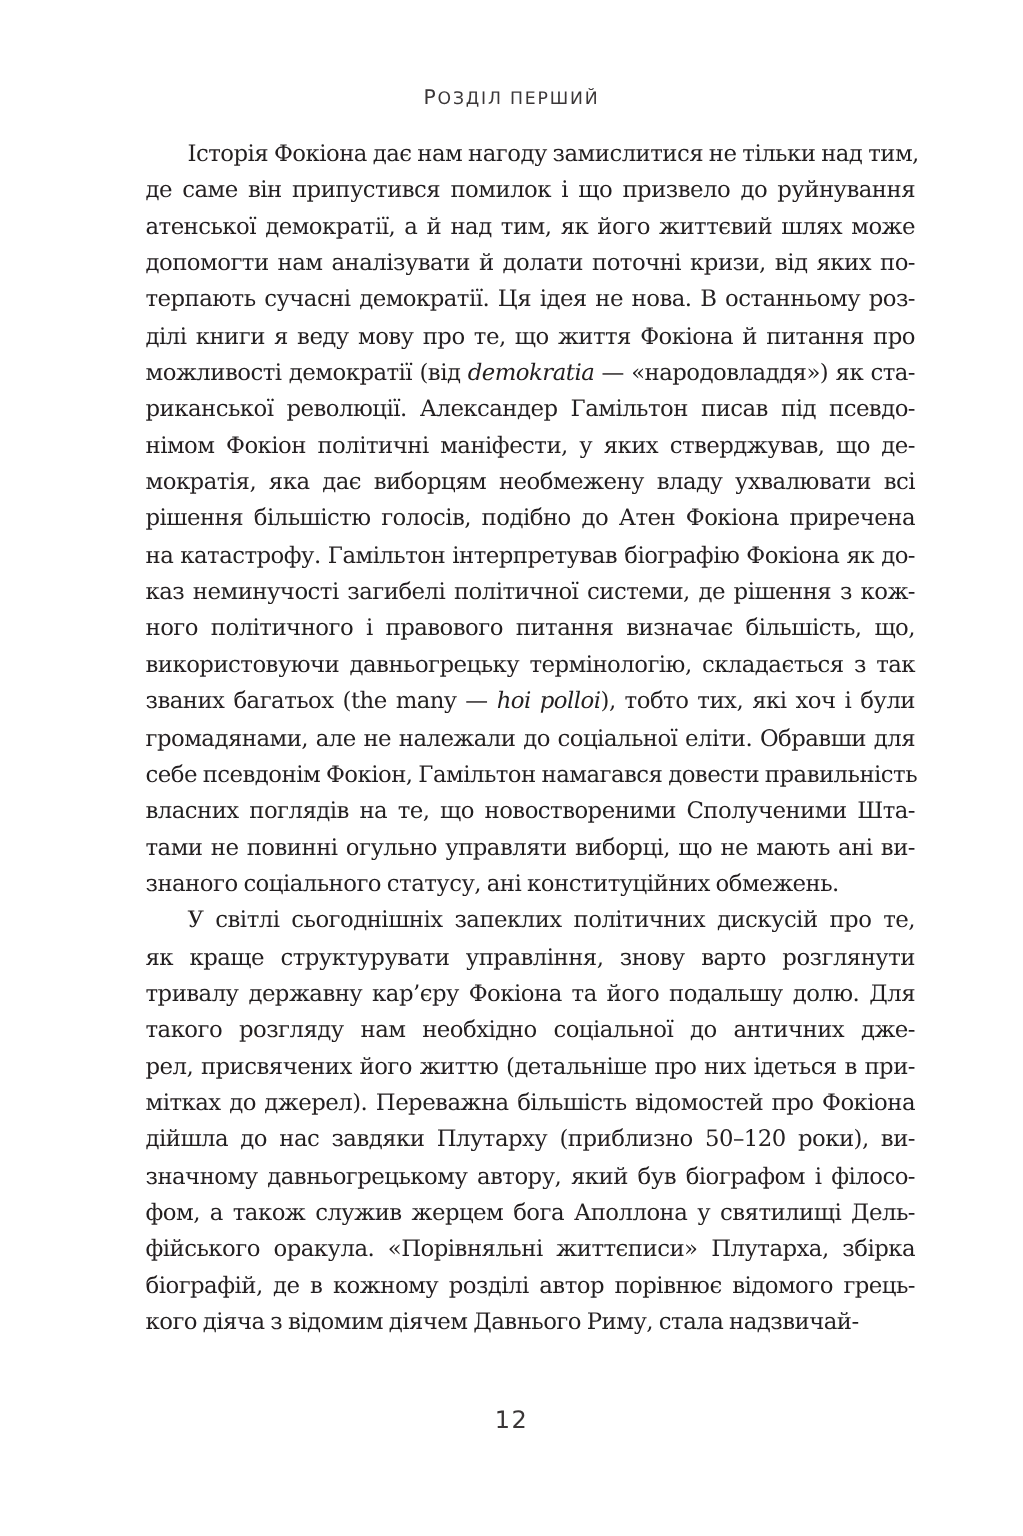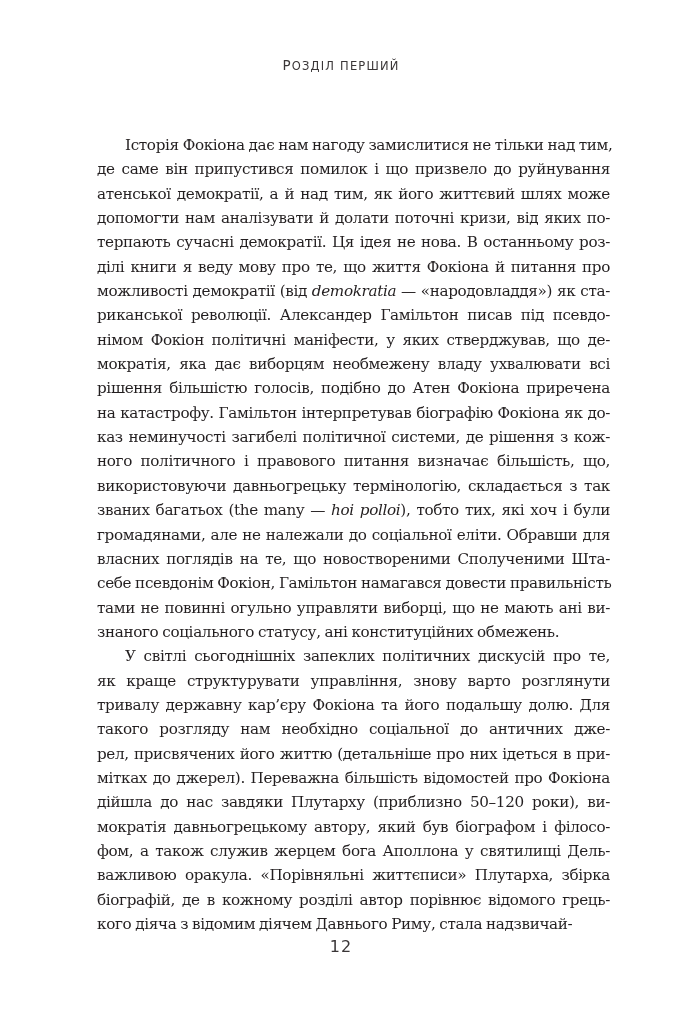--- a/index.html
+++ b/index.html
@@ -9,21 +9,21 @@
     background: #ffffff; color: #231f20;
   }
   .running-head {
     position: absolute; top: 57px; left: 0; width: 682px; text-align: center;
     font-family: "DejaVu Sans", sans-serif; font-size: 11.5px; letter-spacing: 1.2px;
     color: #3a3637;
   }
   .running-head .cap { font-size: 13.5px; }
   .body-text {
     position: absolute; left: 97px; top: 90px; width: 513px;
-    font-family: "DejaVu Serif", serif; font-size: 15.2px; color: #231f20; margin-top: 43px;
+    font-family: "DejaVu Serif", serif; font-size: 15.2px; color: #231f20;
   }
   .line {
     display: block; height: 24.35px; line-height: 24.35px; white-space: nowrap;
     text-align: justify; text-align-last: justify; letter-spacing: -0.35px; word-spacing: -0.6px;
   }
   .line.indent { padding-left: 28px; }
   .line.last { text-align-last: left; }
   .line i { font-style: italic; }
   .folio {
     position: absolute; top: 937px; left: 0; width: 682px; text-align: center;
@@ -48,35 +48,35 @@
         <span class="line">риканської революції. Александер Гамільтон писав під псевдо-</span>
         <span class="line">німом Фокіон політичні маніфести, у яких стверджував, що де-</span>
         <span class="line">мократія, яка дає виборцям необмежену владу ухвалювати всі</span>
         <span class="line">рішення більшістю голосів, подібно до Атен Фокіона приречена</span>
         <span class="line">на катастрофу. Гамільтон інтерпретував біографію Фокіона як до-</span>
         <span class="line">каз неминучості загибелі політичної системи, де рішення з кож-</span>
         <span class="line">ного політичного і правового питання визначає більшість, що,</span>
         <span class="line">використовуючи давньогрецьку термінологію, складається з так</span>
         <span class="line">званих багатьох (the many — <i>hoi polloi</i>), тобто тих, які хоч і були</span>
         <span class="line">громадянами, але не належали до соціальної еліти. Обравши для</span>
+        <span class="line">себе псевдонім Фокіон, Гамільтон намагався довести правильність</span>
         <span class="line">власних поглядів на те, що новоствореними Сполученими Шта-</span>
-        <span class="line">себе псевдонім Фокіон, Гамільтон намагався довести правильність</span>
         <span class="line">тами не повинні огульно управляти виборці, що не мають ані ви-</span>
         <span class="line last">знаного соціального статусу, ані конституційних обмежень.</span>
       </div>
       <div>
         <span class="line indent">У світлі сьогоднішніх запеклих політичних дискусій про те,</span>
         <span class="line">як краще структурувати управління, знову варто розглянути</span>
         <span class="line">тривалу державну кар’єру Фокіона та його подальшу долю. Для</span>
         <span class="line">такого розгляду нам необхідно соціальної до античних дже-</span>
         <span class="line">рел, присвячених його життю (детальніше про них ідеться в при-</span>
         <span class="line">мітках до джерел). Переважна більшість відомостей про Фокіона</span>
         <span class="line">дійшла до нас завдяки Плутарху (приблизно 50–120 роки), ви-</span>
-        <span class="line">мократія давньогрецькому автору, який був біографом і філосо-</span>
+        <span class="line">значному давньогрецькому автору, який був біографом і філосо-</span>
         <span class="line">фом, а також служив жерцем бога Аполлона у святилищі Дель-</span>
-        <span class="line">важливою оракула. «Порівняльні життєписи» Плутарха, збірка</span>
+        <span class="line">фійського оракула. «Порівняльні життєписи» Плутарха, збірка</span>
         <span class="line">біографій, де в кожному розділі автор порівнює відомого грець-</span>
         <span class="line last">кого діяча з відомим діячем Давнього Риму, стала надзвичай-</span>
       </div>
     </div>
 
   <div class="folio">12</div>
 </div>
 
 </body></html>

